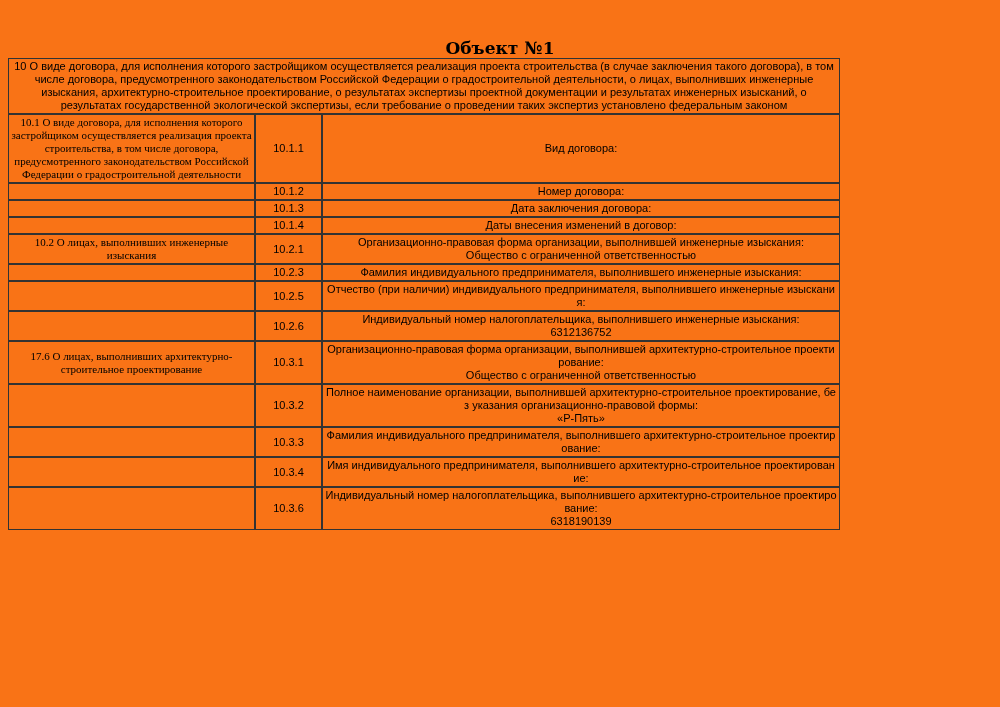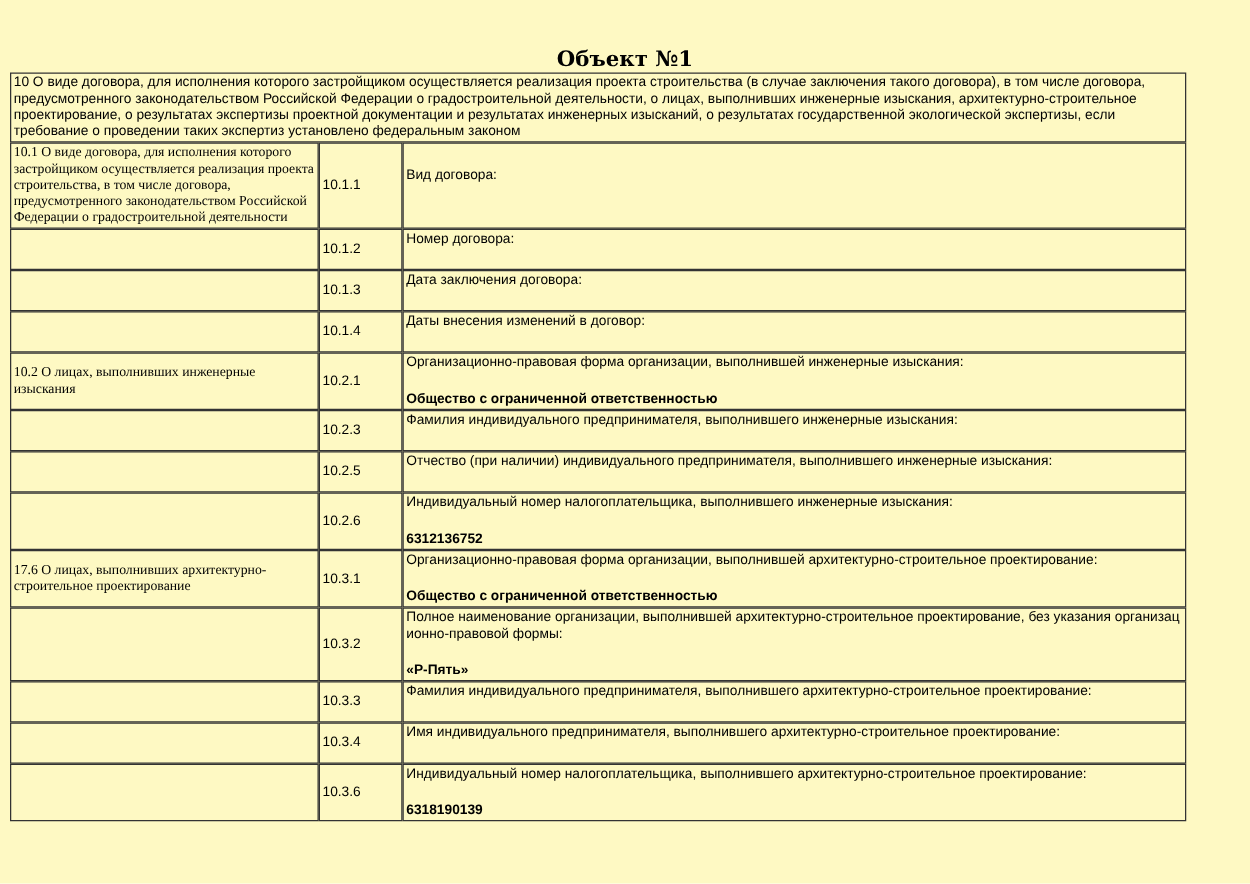--- a/index.html
+++ b/index.html
@@ -6,42 +6,43 @@
     margin: 0;
     padding: 0;
     background: #ffffff;
     color: #000000;
     font-family: "Liberation Sans", "DejaVu Sans", sans-serif;
   }
   .page {
     width: 1000px;
     height: 707px;
     margin: 0 auto;
-    background: #fef9c3;
+    background: #f97316;
     box-sizing: border-box;
     padding: 0 8px;
     overflow: hidden;
   }
   .doc-title {
     font-family: "DejaVu Serif", "Liberation Serif", serif;
     font-weight: bold;
     font-size: 17px;
     text-align: center;
     padding-top: 38px;
     margin: 0 0 0 0;
     height: 58px;
     box-sizing: border-box;
   }
   table.decl-table {
-    width: 941px;
+    width: 832px;
     table-layout: fixed;
     border-collapse: separate;
     border-spacing: 0;
     font-size: 11px;
     line-height: 13px;
+    text-align: center;
   }
   table.decl-table td {
     border: 1px solid #333333;
     padding: 1px 2px;
     vertical-align: middle;
     word-wrap: break-word;
   }
   td.section-cell {
     padding: 1px 2px 2px 2px;
   }
@@ -50,22 +51,21 @@
     vertical-align: middle;
     font-family: Liberation Serif, serif;
   }
   td.code-cell {
     width: 62px;
   }
   td.label-cell {
     word-break: break-all;
   }
   .value-text {
-    font-weight: bold;
-    margin-top: 16px;
+    font-weight: normal;
   }
 </style>
 </head>
 <body>
 
 <div class="page">
 
   <div class="doc-title">Объект №1</div>
 
   <table class="decl-table">

